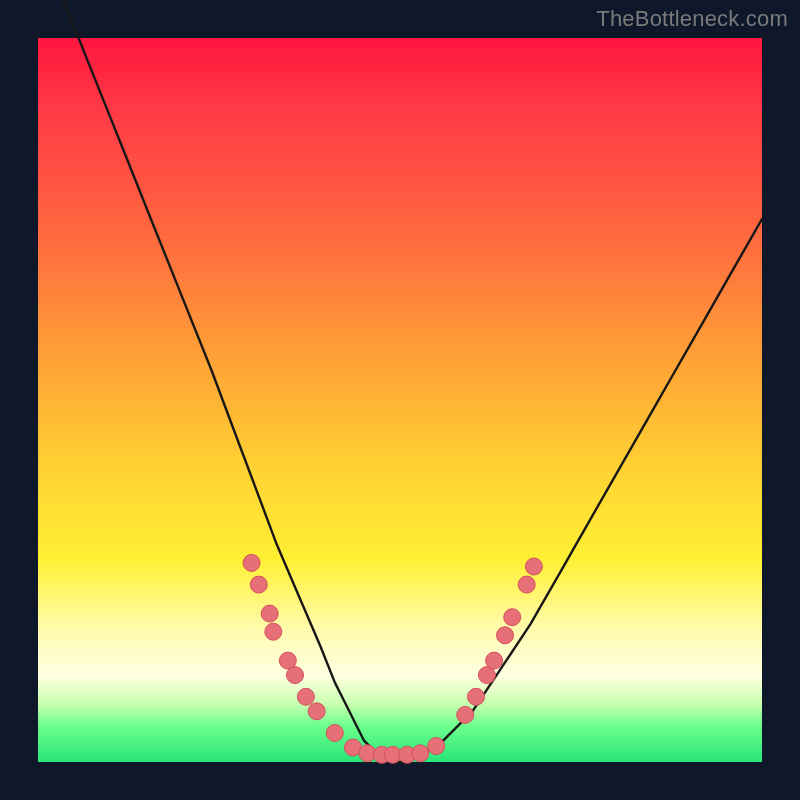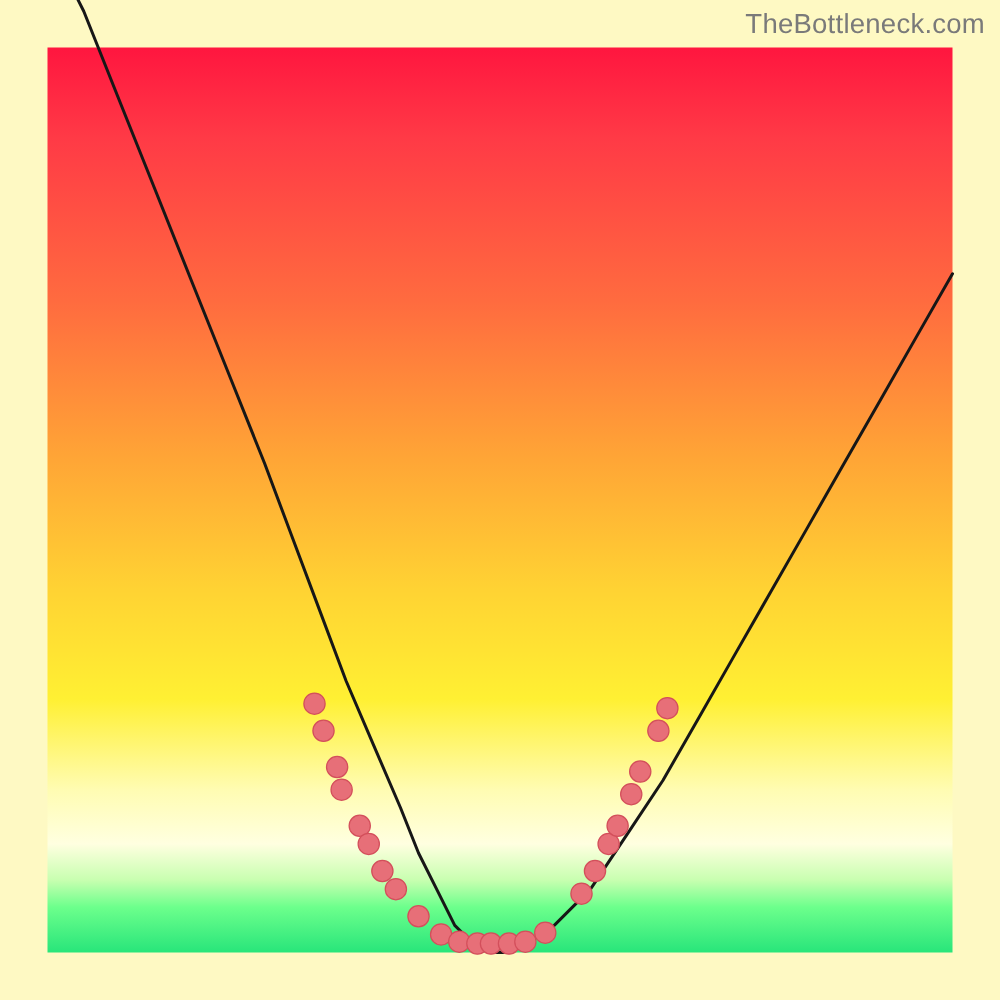--- a/index.html
+++ b/index.html
@@ -10,21 +10,21 @@
     background: #000;
     overflow: hidden;
     font-family: Arial, Helvetica, sans-serif;
   }
   .frame {
     position: absolute;
     left: 0;
     top: 0;
     width: 800px;
     height: 800px;
-    background: #fef9c3;
+    background: #0f172a;
   }
   .plot-area {
     position: absolute;
     left: 38px;
     top: 38px;
     width: 724px;
     height: 724px;
     
     background: linear-gradient(
       to bottom,

